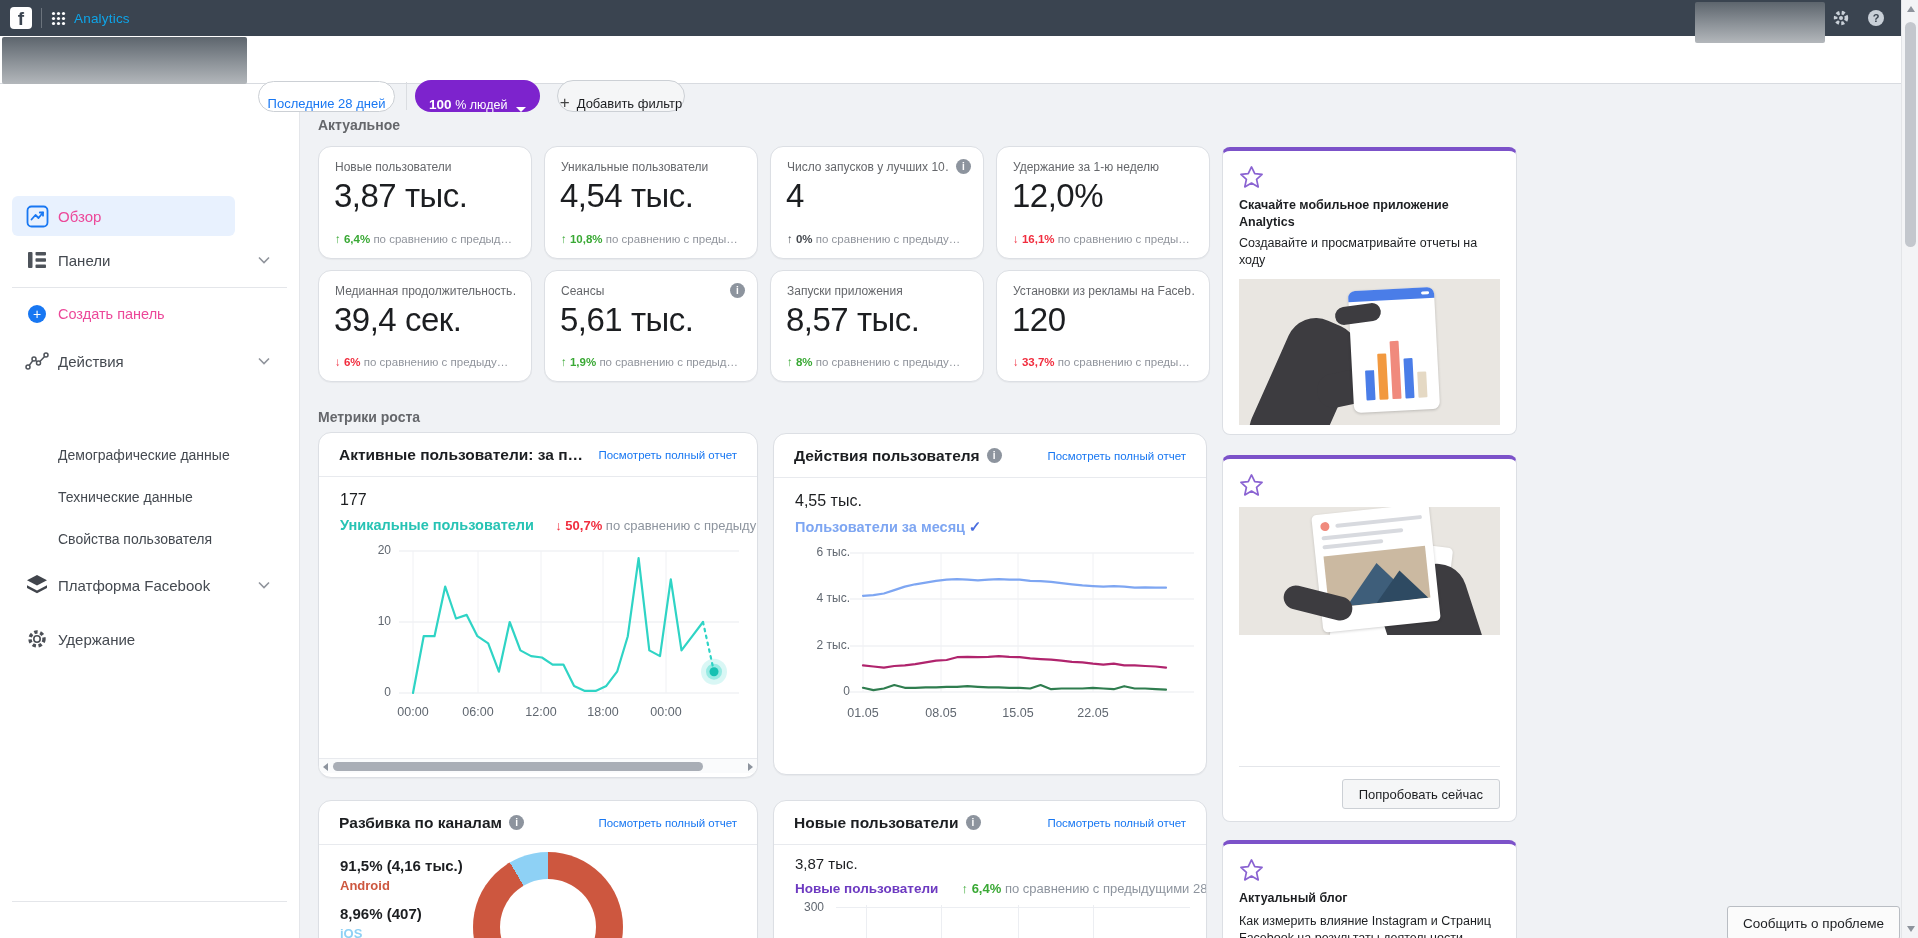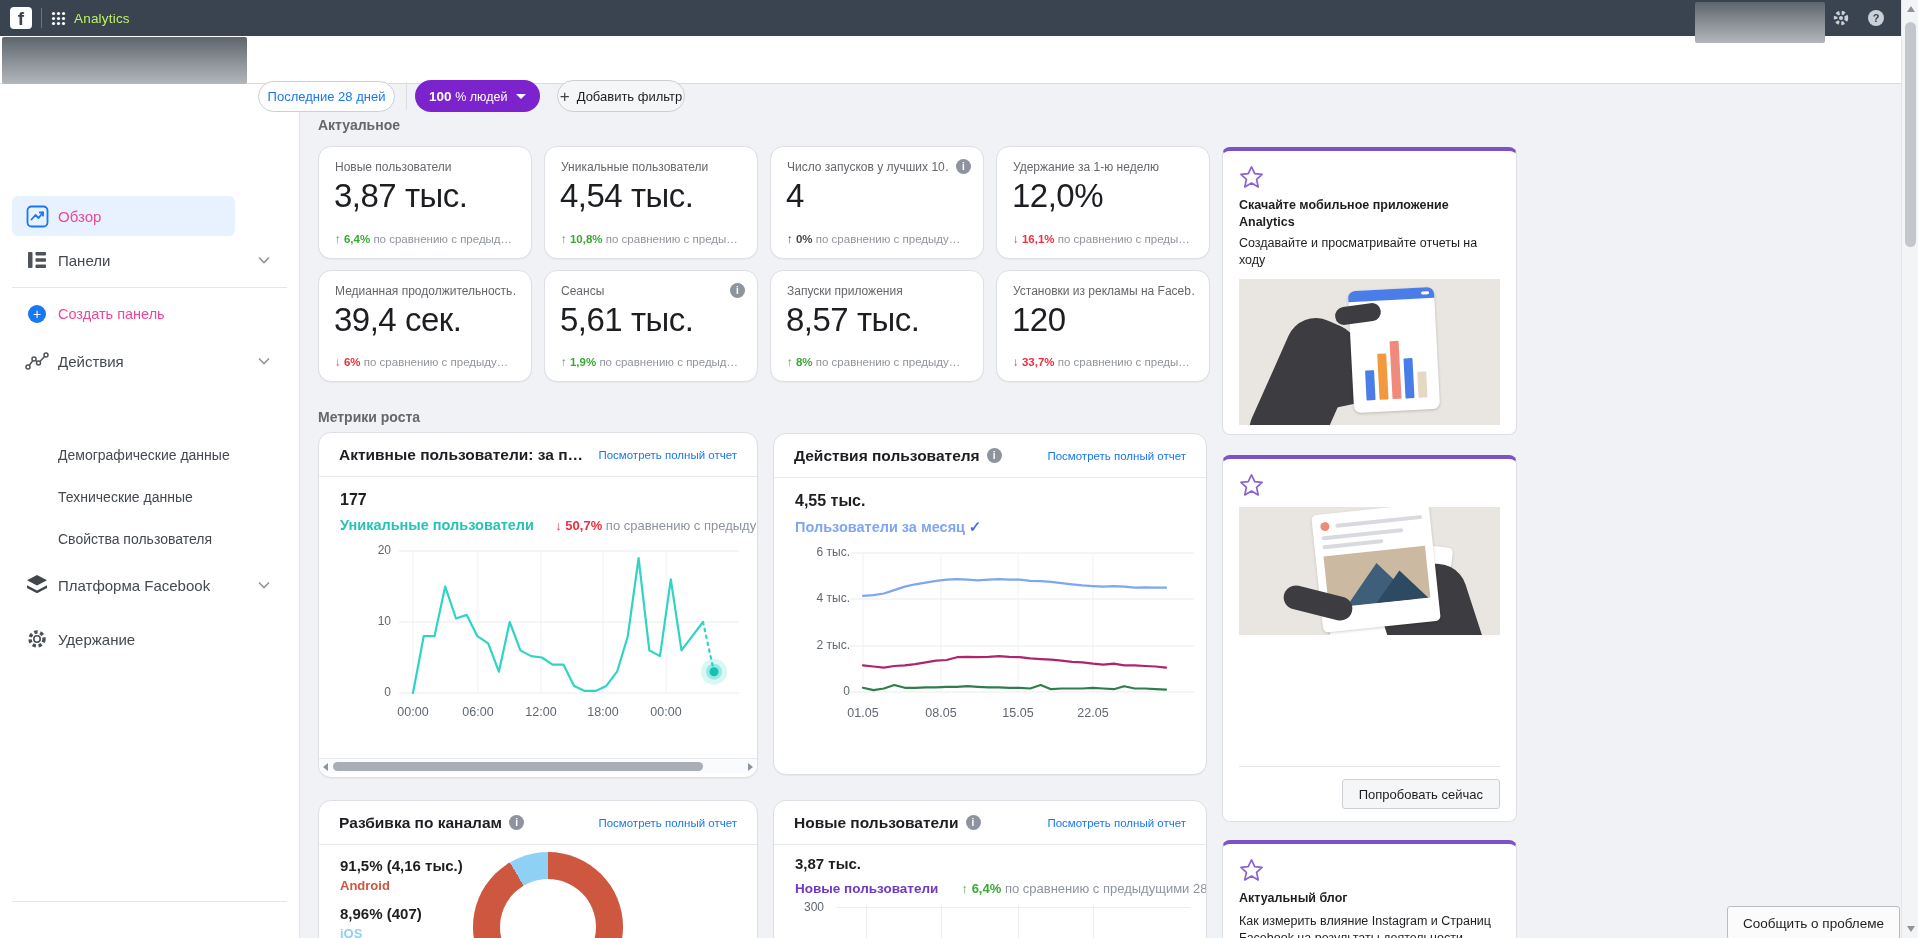--- a/index.html
+++ b/index.html
@@ -5,26 +5,26 @@
   *{margin:0;padding:0;box-sizing:border-box}
   html,body{width:1918px;height:938px;overflow:hidden}
   body{font-family:"Liberation Sans",sans-serif;color:#1c1e21;background:#f0f2f5}
   .screen{position:relative;width:1918px;height:938px;background:#f0f2f5;overflow:hidden}
   .abs{position:absolute}
 
   
   .topbar{position:absolute;left:0;top:0;width:1918px;height:36px;background:#3a4450;display:flex;align-items:center;z-index:30}
   .fblogo{width:22px;height:22px;background:#fff;border-radius:4px;margin-left:10px;display:flex;align-items:flex-end;justify-content:center;font-weight:bold;font-size:19px;color:#3a4450;line-height:20px}
   .tb-sep{width:1px;height:20px;background:rgba(255,255,255,.25);margin:0 9px}
-  .appname{color:#bef264;font-size:13.5px;margin-left:8px;letter-spacing:.2px}
+  .appname{color:#0ea5e9;font-size:13.5px;margin-left:8px;letter-spacing:.2px}
   .redact{background:linear-gradient(180deg,#5d656d 0%,#8d9399 55%,#b3b7bb 100%);border-radius:2px;z-index:40}
 
   
   .filterbar{position:absolute;left:0;top:36px;width:1901px;height:48px;background:#fff;border-bottom:1px solid #d8dbe0;z-index:10}
-  .pill{position:absolute;height:31px;border-radius:17px;display:flex;align-items:center;font-size:13px;cursor:pointer}
+  .pill{position:absolute;height:31px;border-radius:17px;display:flex;align-items:flex-end;font-size:13px;cursor:pointer}
   .pill-date{left:258px;top:45px;width:137px;justify-content:center;border:1px solid #ccd0d5;background:#fff;color:#1877f2}
   .vsep{position:absolute;left:406px;top:46px;width:1px;height:28px;background:#dadde1}
   .pill-aud{left:415px;top:44px;width:125px;height:32px;background:#7d23cd;color:#fff;padding:0 14px;justify-content:space-between}
   .pill-aud b{font-size:13.5px}
   .caret{width:0;height:0;border-left:5px solid transparent;border-right:5px solid transparent;border-top:5px solid #fff}
   .pill-add{left:557px;top:44px;width:128px;height:32px;border:1px solid #ccd0d5;background:#f5f6f7;color:#1c1e21;justify-content:center;gap:7px}
   .plus-thin{font-size:17px;font-weight:400;color:#444;line-height:1}
 
   
   .sidebar{position:absolute;left:0;top:84px;width:300px;height:854px;background:#fff;border-right:1px solid #e4e6ea;z-index:5}
@@ -47,21 +47,21 @@
   .kd .note{color:#90949c}
   .up{color:#3aa935;font-weight:bold}
   .down{color:#f12d3e;font-weight:bold}
   .flat{color:#464a50;font-weight:bold}
   .kinfo{position:absolute;right:12px;top:12px}
 
   .chead{height:44px;display:flex;align-items:center;border-bottom:1px solid #e8eaee;padding:0 20px}
   .ctitle{font-size:15.5px;font-weight:bold;white-space:nowrap;overflow:hidden}
   .clink{margin-left:auto;font-size:11.5px;color:#1877f2;white-space:nowrap;cursor:pointer;padding-left:10px}
   .info{display:inline-flex;flex:none;width:15px;height:15px;border-radius:50%;background:#8d949e;color:#fff;font-size:10px;font-weight:bold;align-items:center;justify-content:center;margin-left:7px}
-  .bigv{position:absolute;left:21px;top:58px;font-size:16px;font-weight:bold}
+  .bigv{position:absolute;left:21px;top:58px;font-size:16px;font-weight:normal}
   .legend{position:absolute;left:21px;top:84px;font-size:13px;white-space:nowrap;overflow:hidden;right:0}
   .teal{color:#27c3b4;font-weight:bold;font-size:14.5px}
   .peri{color:#7ea6f2;font-weight:bold;font-size:14.5px}
   .purp{color:#6d3ac1;font-weight:bold;font-size:13.5px}
   .gray{color:#8d949e}
   .ytick{position:absolute;font-size:12px;color:#606770;text-align:right}
   .xtick{position:absolute;font-size:12.5px;color:#606770;text-align:center;width:52px}
   .check{color:#4a6ee0;font-weight:bold;font-size:15px}
 
   

